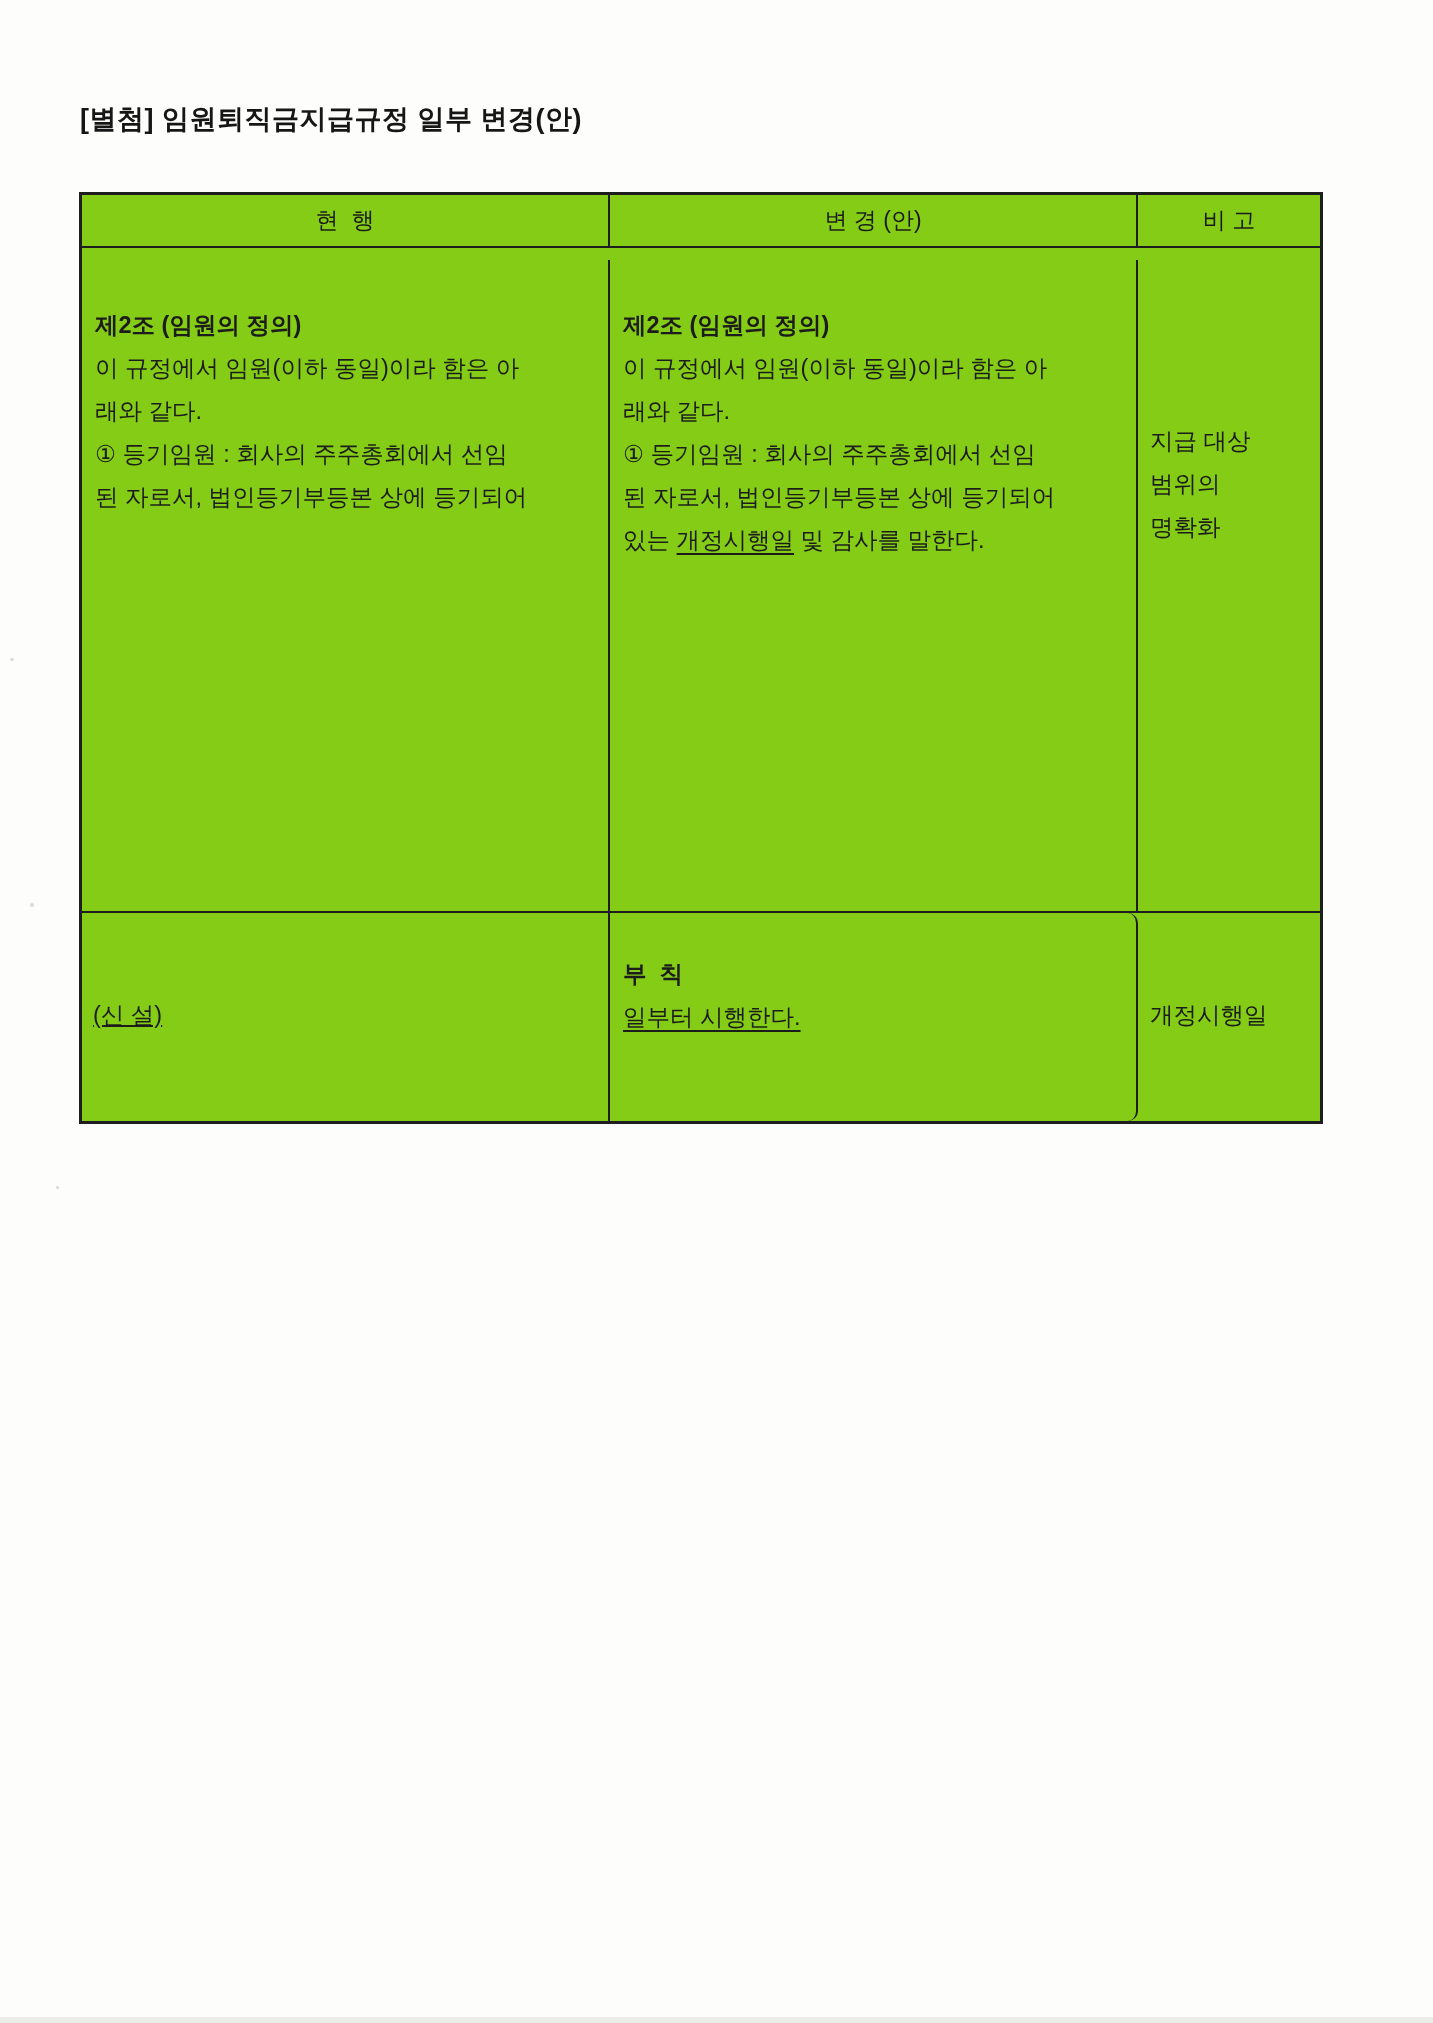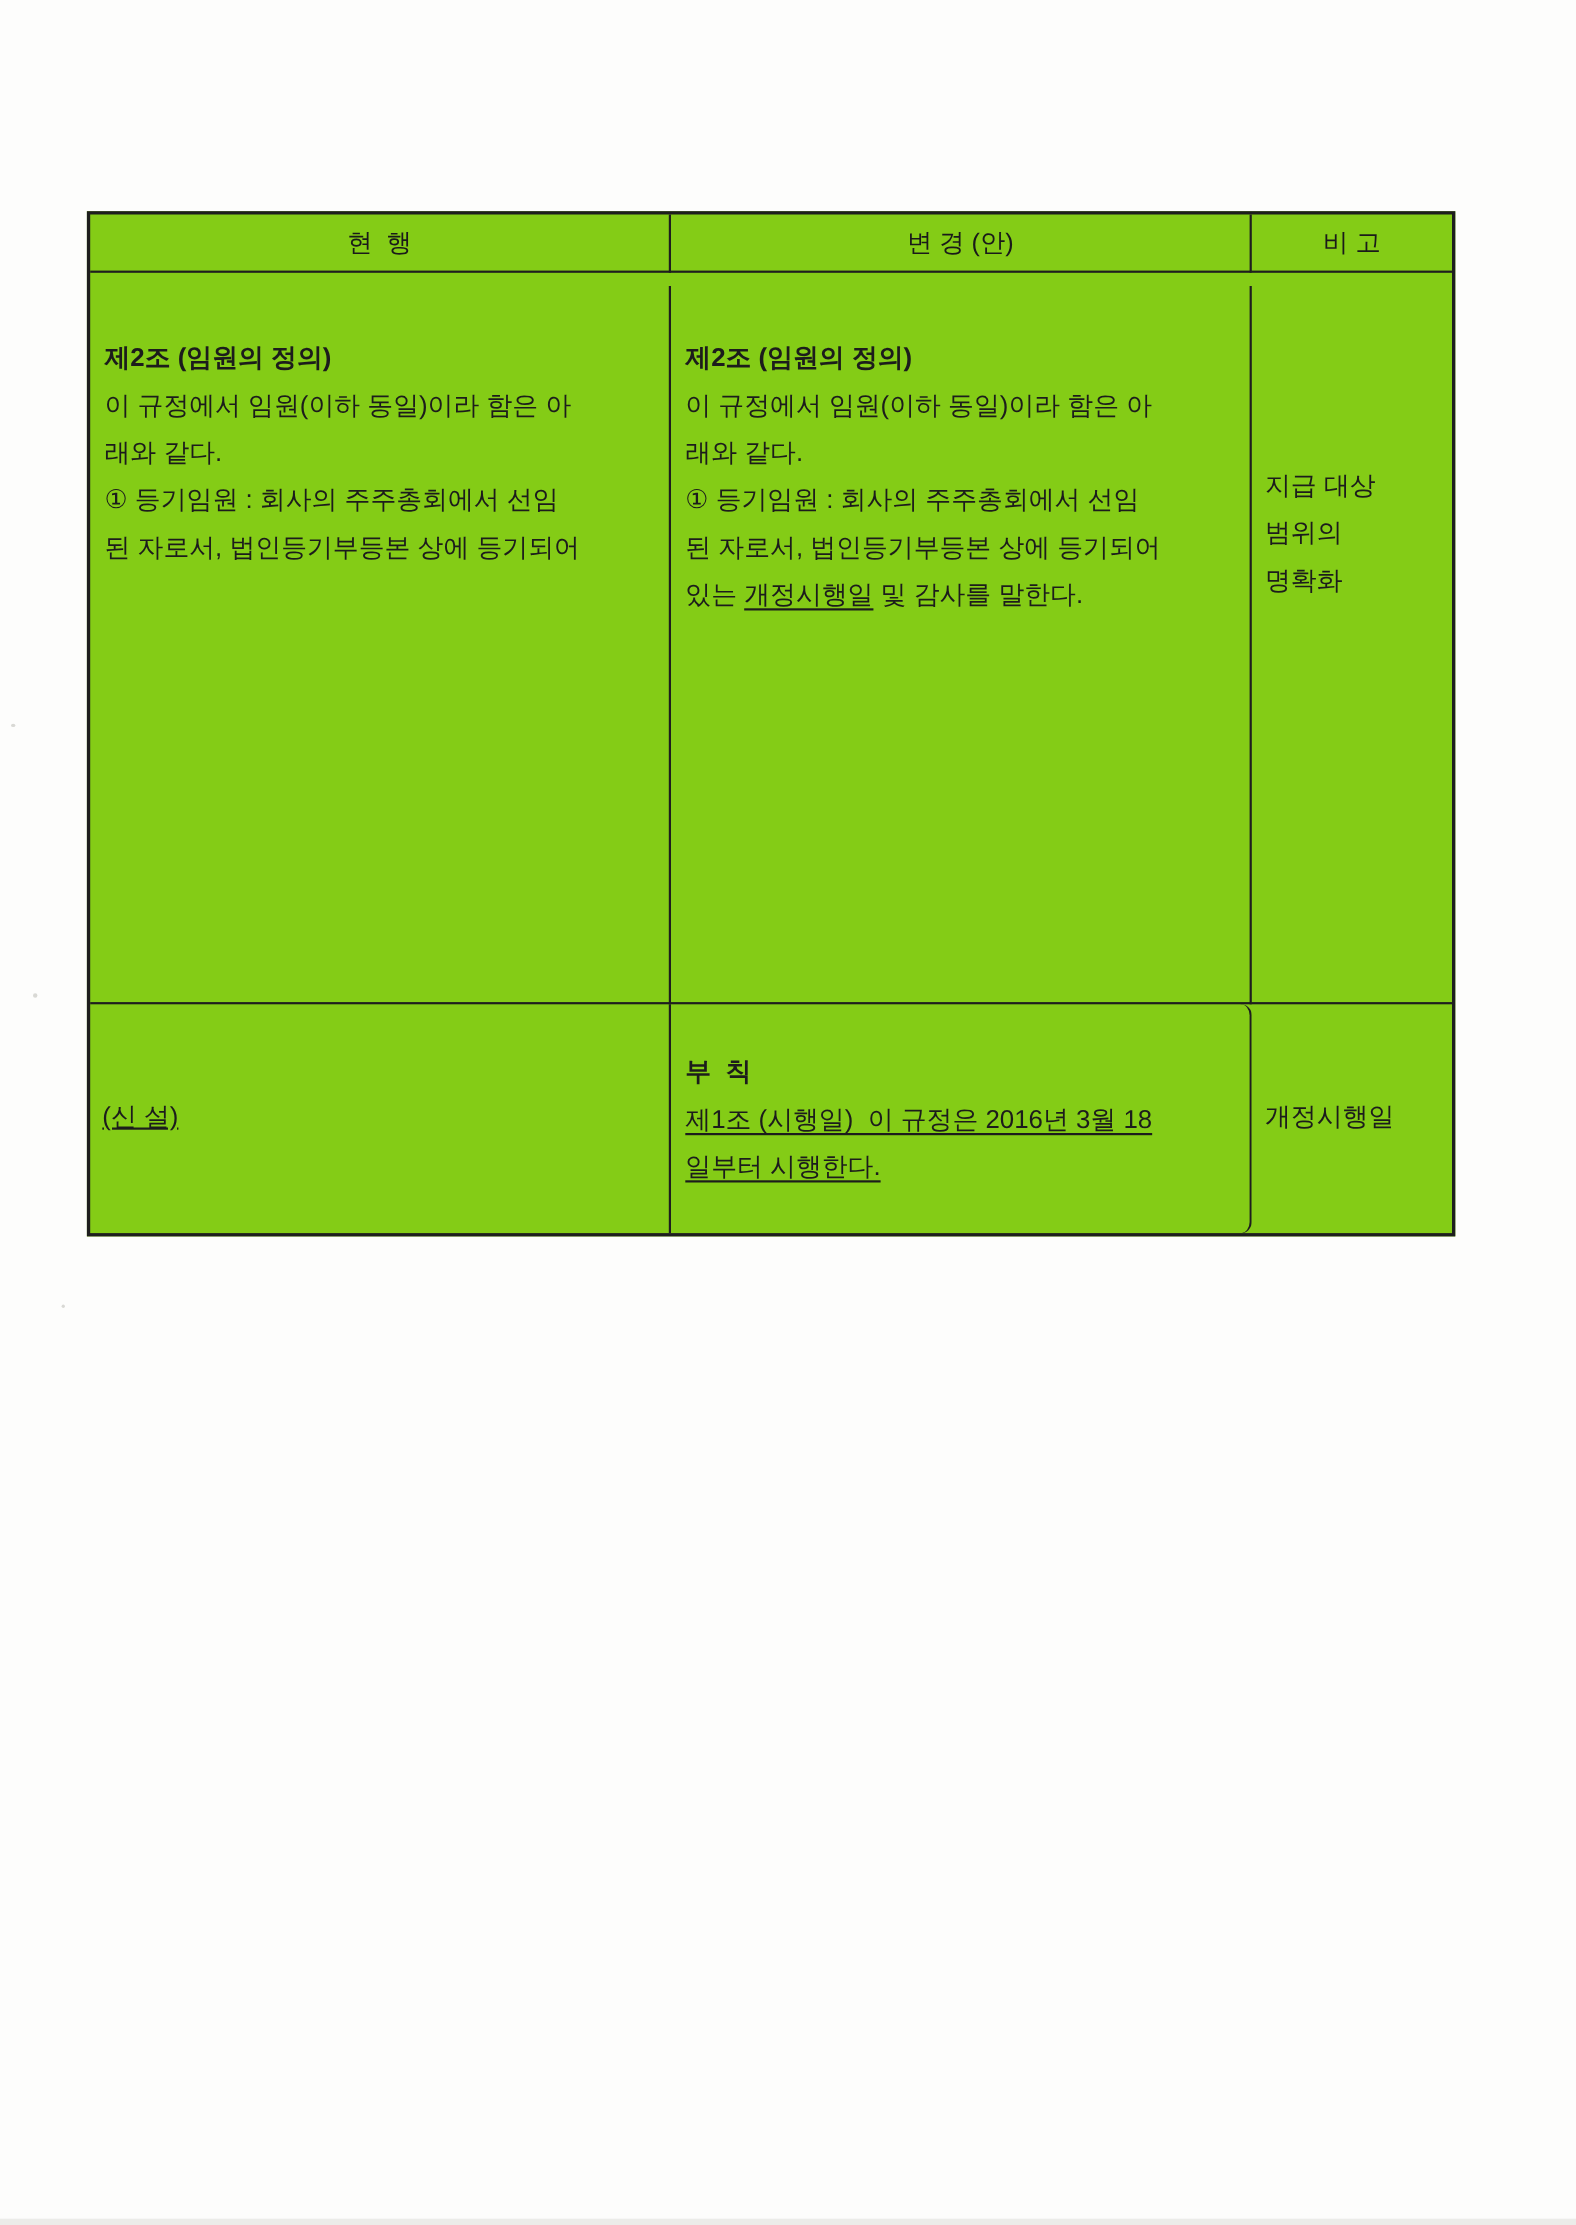--- a/index.html
+++ b/index.html
@@ -83,20 +83,21 @@
     width: 100%;
     height: 6px;
     background: #ecece9;
   }
 </style>
 </head>
 <body>
 
 <div class="page">
 
+  <div class="page-title">[별첨] 임원퇴직금지급규정 일부 변경(안)</div>
 
   <div class="doc-table">
 
     <div class="cell header rowh col1">현  행</div>
     <div class="cell header rowh col2">변 경 (안)</div>
     <div class="cell header rowh col3">비 고</div>
 
     <div class="cell body-text row1 col1">
       <div class="ln bold">제2조 (임원의 정의)</div>
       <div class="ln">이 규정에서 임원(이하 동일)이라 함은 아</div>
@@ -119,21 +120,20 @@
       <div class="ln">범위의</div>
       <div class="ln">명확화</div>
     </div>
 
     <div class="cell new-cell row2 col1">
       <div class="ln">(신 설)</div>
     </div>
 
     <div class="cell addendum row2 col2">
       <div class="ln bold">부  칙</div>
-      <div class="ln u-full">제1조 (시행일)  이 규정은 2016년 3월 18</div>
       <div class="ln u-full">일부터 시행한다.</div>
     </div>
 
     <div class="cell remarks2 row2 col3">
       <div class="ln">개정시행일</div>
     </div>
 
   </div>
 
   <div class="speck" style="left:10px; top:658px; width:4px; height:3px;"></div>

